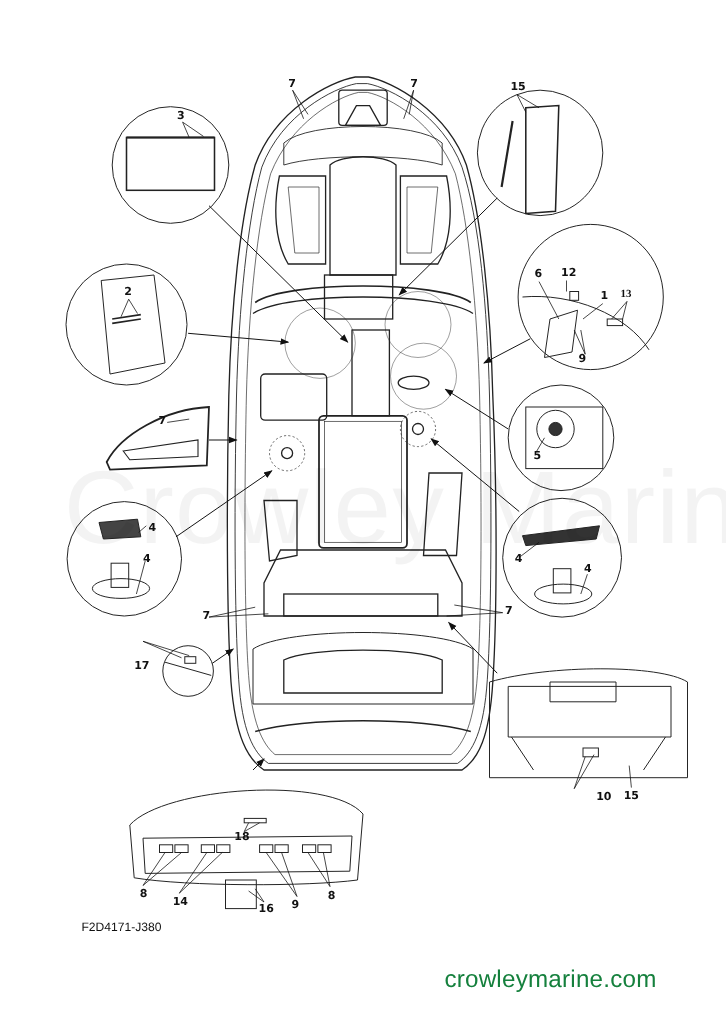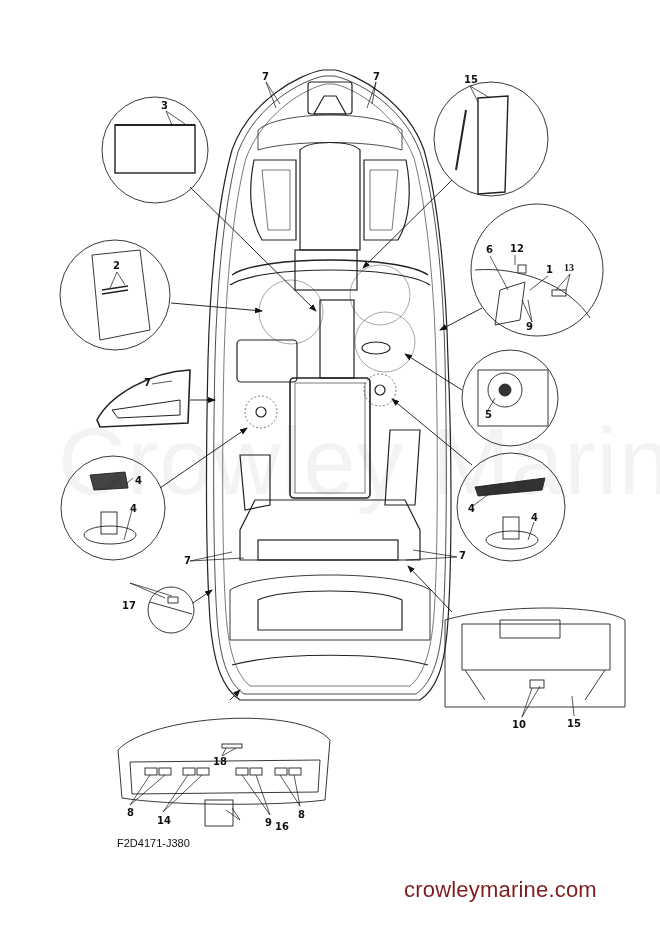--- a/index.html
+++ b/index.html
@@ -1,20 +1,20 @@
 <!DOCTYPE html>
 <html><head>
 <meta charset="utf-8">
 <style>
   html, body { margin:0; padding:0; background:#ffffff; }
   body { width:660px; height:933px; position:relative; overflow:hidden; font-family:"Liberation Sans", sans-serif; }
   #canvas { position:absolute; left:0; top:0; width:660px; height:933px; }
   .lbl { position:absolute; font-family:"DejaVu Sans", sans-serif; font-weight:bold; font-size:10px; color:#111; line-height:1; white-space:nowrap; }
-  .code { position:absolute; left:74px; top:837px; font-family:"Liberation Sans", sans-serif; font-size:11px; color:#111;margin-left:43px; }
-  .site { position:absolute; left:404px; top:877px; font-family:"Liberation Sans", sans-serif; font-size:22px; color:#7f1d1d; letter-spacing:0.2px; }
+  .code { position:absolute; left:74px; top:837px; font-family:"Liberation Sans", sans-serif; font-size:11px; color:#111; }
+  .site { position:absolute; left:404px; top:877px; font-family:"Liberation Sans", sans-serif; font-size:22px; color:#15803d; letter-spacing:0.2px; }
   .wm { position:absolute; left:58px; top:408px; font-family:"Liberation Sans", sans-serif; font-size:94px; color:#000; opacity:0.045; letter-spacing:1px; white-space:nowrap; }
 </style>
 </head>
 <body>
 
 <svg id="canvas" viewBox="0 0 660 933" xmlns="http://www.w3.org/2000/svg">
   <defs>
     <marker id="arr" markerWidth="8" markerHeight="8" refX="7" refY="4" orient="auto" markerUnits="userSpaceOnUse">
       <path d="M0,1 L8,4 L0,7 Z" fill="#111"></path>
     </marker>
@@ -212,23 +212,23 @@
 <div class="lbl" style="left:526px;top:322px;">9</div>
 <div class="lbl" style="left:144px;top:378px;">7</div>
 <div class="lbl" style="left:485px;top:410px;">5</div>
 <div class="lbl" style="left:135px;top:476px;">4</div>
 <div class="lbl" style="left:130px;top:504px;">4</div>
 <div class="lbl" style="left:468px;top:504px;">4</div>
 <div class="lbl" style="left:531px;top:513px;">4</div>
 <div class="lbl" style="left:184px;top:556px;">7</div>
 <div class="lbl" style="left:459px;top:551px;">7</div>
 <div class="lbl" style="left:122px;top:577px;margin-top:24px;">17</div>
-<div class="lbl" style="left:512px;top:720px;">10</div>
+<div class="lbl" style="left:542px;top:720px;">10</div>
 <div class="lbl" style="left:567px;top:719px;">15</div>
 <div class="lbl" style="left:213px;top:757px;text-align:center;">18</div>
 <div class="lbl" style="left:127px;top:808px;">8</div>
 <div class="lbl" style="left:157px;top:816px;text-align:center;">14</div>
-<div class="lbl" style="left:235px;top:822px;margin-left:40px;">16</div>
+<div class="lbl" style="left:235px;top:822px;">16</div>
 <div class="lbl" style="left:265px;top:818px;">9</div>
 <div class="lbl" style="left:298px;top:810px;">8</div>
 
 <div class="code">F2D4171-J380</div>
 <div class="site">crowleymarine.com</div>
 
 </body></html>

